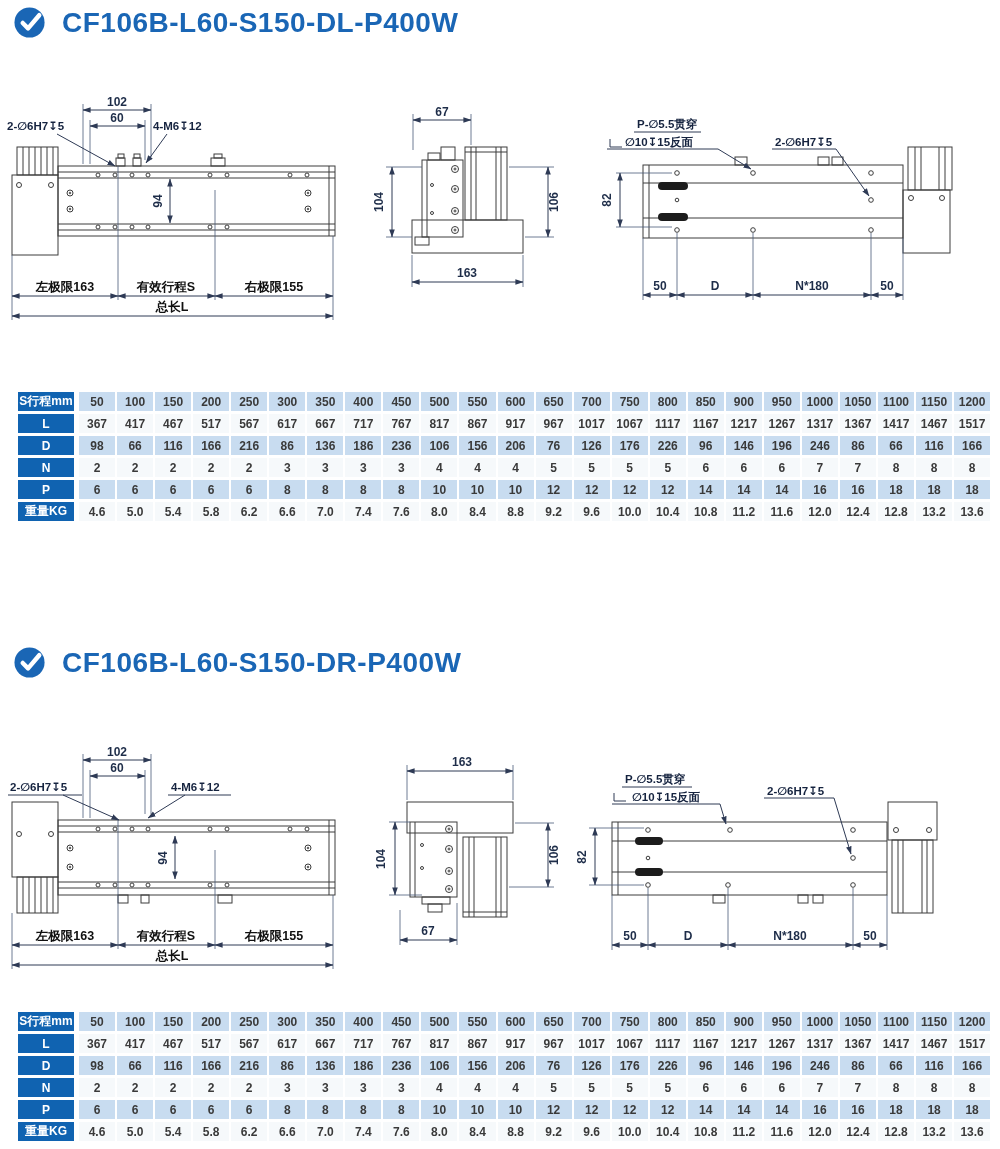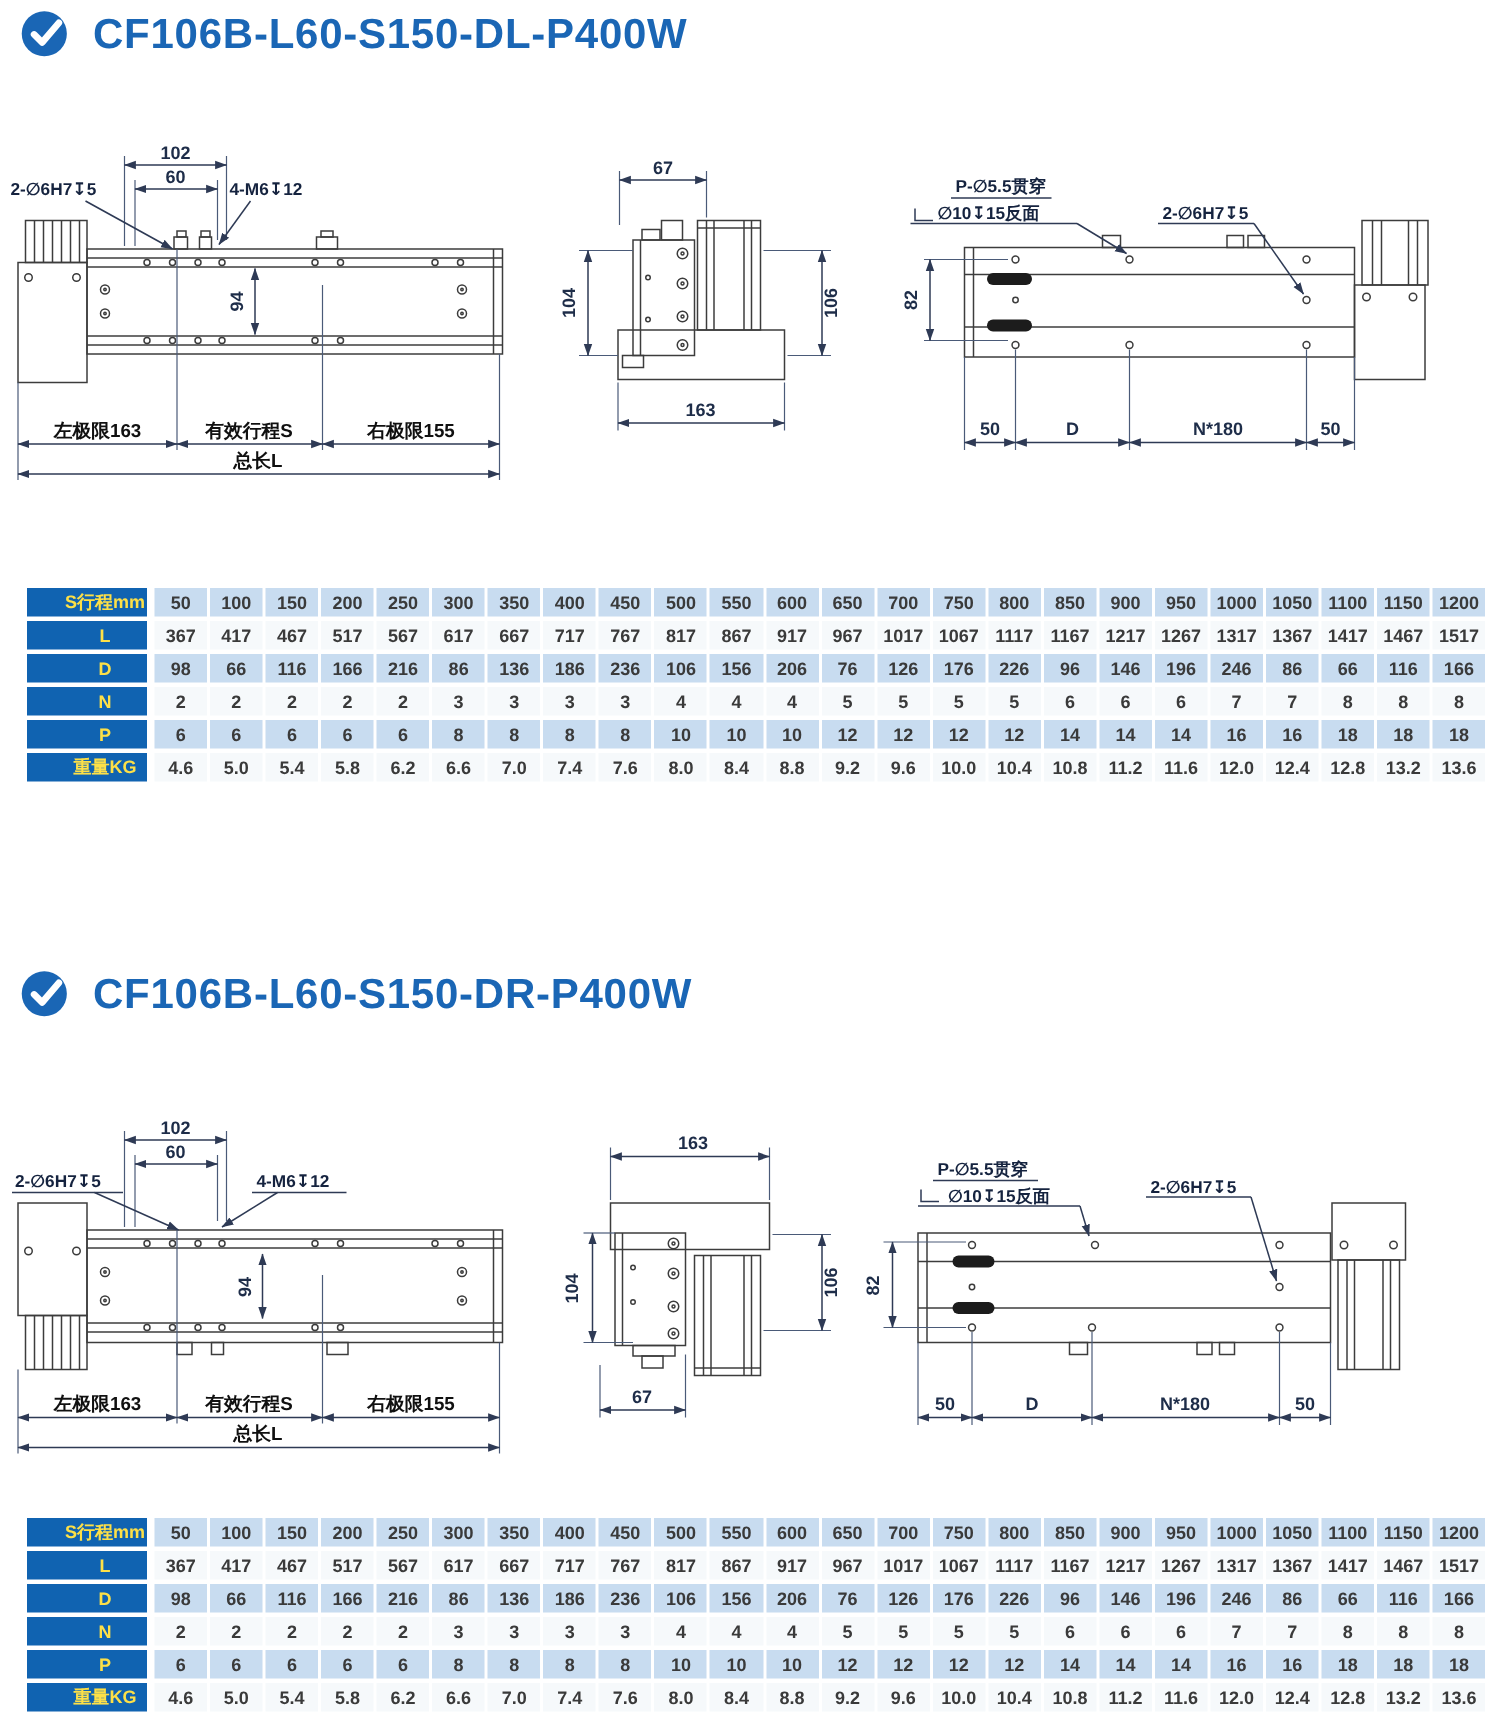--- a/index.html
+++ b/index.html
@@ -13,22 +13,22 @@
   .geo{stroke:#3c3c3c;stroke-width:1;fill:none;}
   .fillb{fill:#1c1c1c;stroke:none;}
   .dl{stroke:#2e3a55;stroke-width:1;fill:none;}
   .thin{stroke:#4a5a78;stroke-width:0.8;fill:none;}
   .dim{font:bold 12px "Liberation Sans","DejaVu Sans",sans-serif;fill:#1e2d49;}
   .lbl{font:bold 11.5px "Liberation Sans","DejaVu Sans",sans-serif;fill:#15233f;}
   .cn{font:bold 12.5px "Liberation Sans","DejaVu Sans",sans-serif;fill:#101010;}
   
   .spec-table{position:absolute;left:18px;width:972px;}
   .t-row{display:flex;height:19px;margin-bottom:3px;}
-  .t-label{flex:0 0 56px;margin-right:5px;background:#1063b1;color:#fde047;font-size:12px;
-           font-weight:bold;display:flex;align-items:center;justify-content:center;padding-left:24px;}
+  .t-label{flex:0 0 56px;margin-right:5px;background:#1063b1;color:#ffffff;font-size:12px;
+           font-weight:bold;display:flex;align-items:center;justify-content:center;}
   .t-vals{flex:1;display:flex;gap:2px;}
   .t-cell{flex:1;display:flex;align-items:center;justify-content:center;
           font-size:12px;font-weight:bold;color:#3a3a3a;}
   .t-row.odd .t-cell{background:#c8dcf0;}
   .t-row.even .t-cell{background:#f6f9fb;}
 </style>
 </head>
 <body>
 
 <div class="page">

